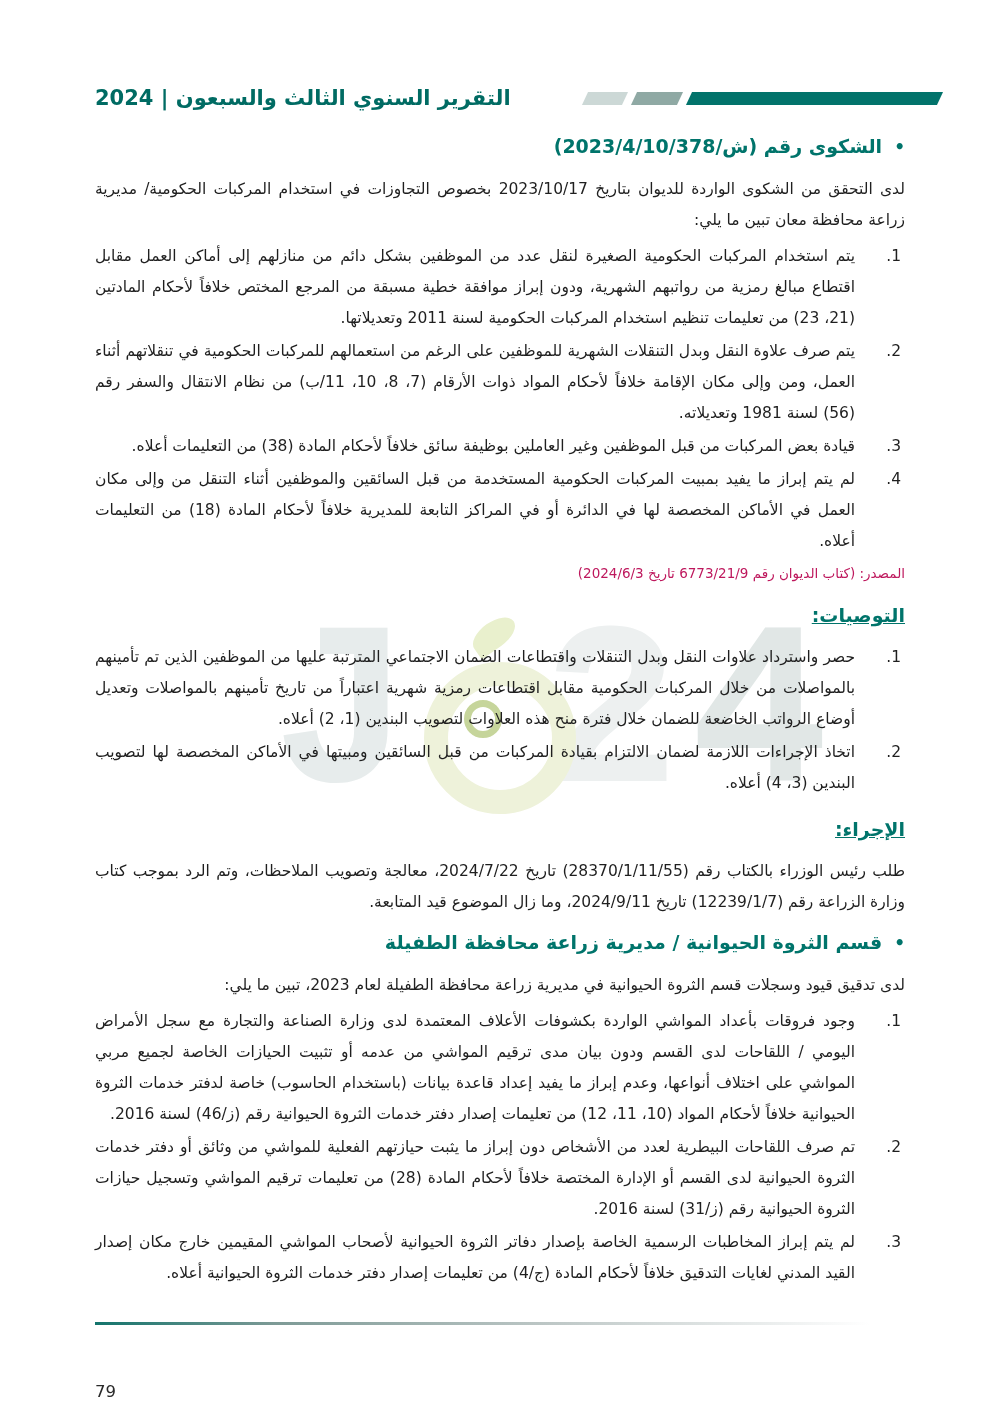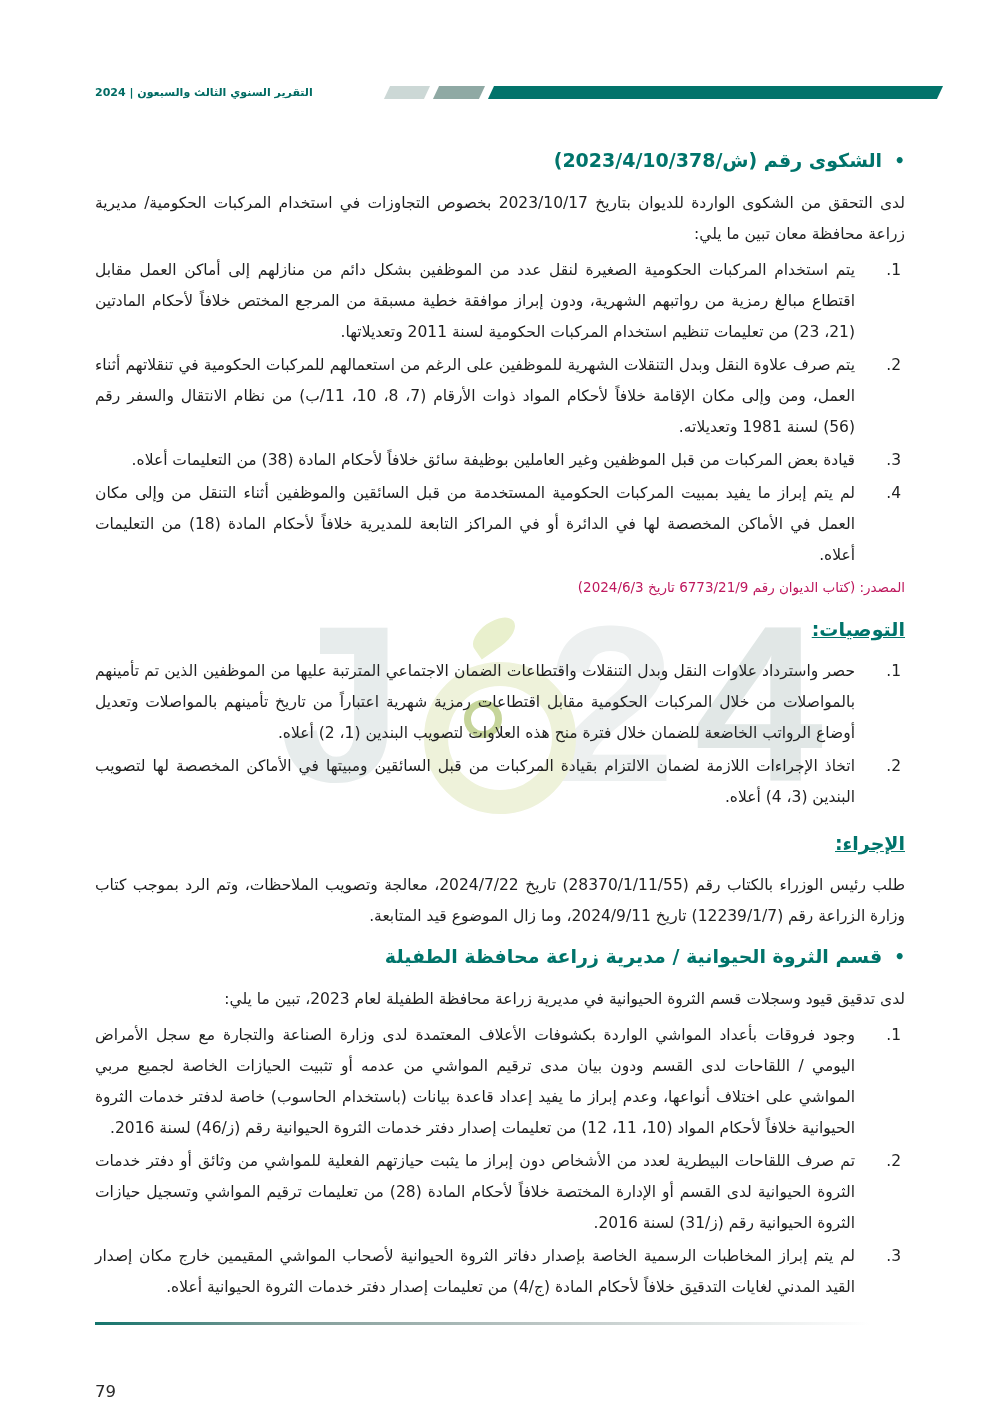--- a/index.html
+++ b/index.html
@@ -10,21 +10,21 @@
     font-family:"DejaVu Sans",sans-serif;
     overflow:hidden;
   }
   
   #header{
     position:absolute;top:86px;left:95px;right:60px;
     display:flex;align-items:center;
   }
   .report-title{
     direction:rtl;
-    color:#006b63;font-weight:bold;font-size:11px;
+    color:#006b63;font-weight:bold;font-size:21px;
     white-space:nowrap;
   }
   .header-spacer{flex:0 0 72px;}
   .bar-seg{height:13px;transform:skewX(-25deg);}
   .seg-light{flex:0 0 40px;background:#ccd8d6;margin-left:2px;}
   .seg-mid{flex:0 0 46px;background:#8fa9a4;margin-left:9px;}
   .seg-long{flex:1 1 auto;background:#02736b;margin-left:9px;}
   
   #watermark{
     position:absolute;top:600px;left:272px;width:500px;height:270px;
@@ -42,21 +42,21 @@
   .wm-leaf{
     position:absolute;left:198px;top:22px;width:48px;height:26px;
     background:#e9f0cd;border-radius:50% 50% 50% 0;transform:rotate(-35deg);
   }
   .wm-ring-small{
     position:absolute;left:192px;top:100px;width:24px;height:24px;
     border:7px solid #a9bf66;border-radius:50%;opacity:.65;background:#fff;
   }
   
   #main{
-    position:absolute;top:146px;left:95px;width:810px;z-index:1;
+    position:absolute;top:132px;left:95px;width:810px;z-index:1;
     direction:rtl;
     font-size:15.5px;line-height:31px;color:#1f1f1f;
     text-align:justify;
   }
   .sec-head{
     color:#00746b;font-size:19px;font-weight:bold;line-height:28px;
     text-align:right;margin:0 0 13px 0;
   }
   .sec-head .bullet{margin-left:12px;font-size:17px;}
   .sub-head{

